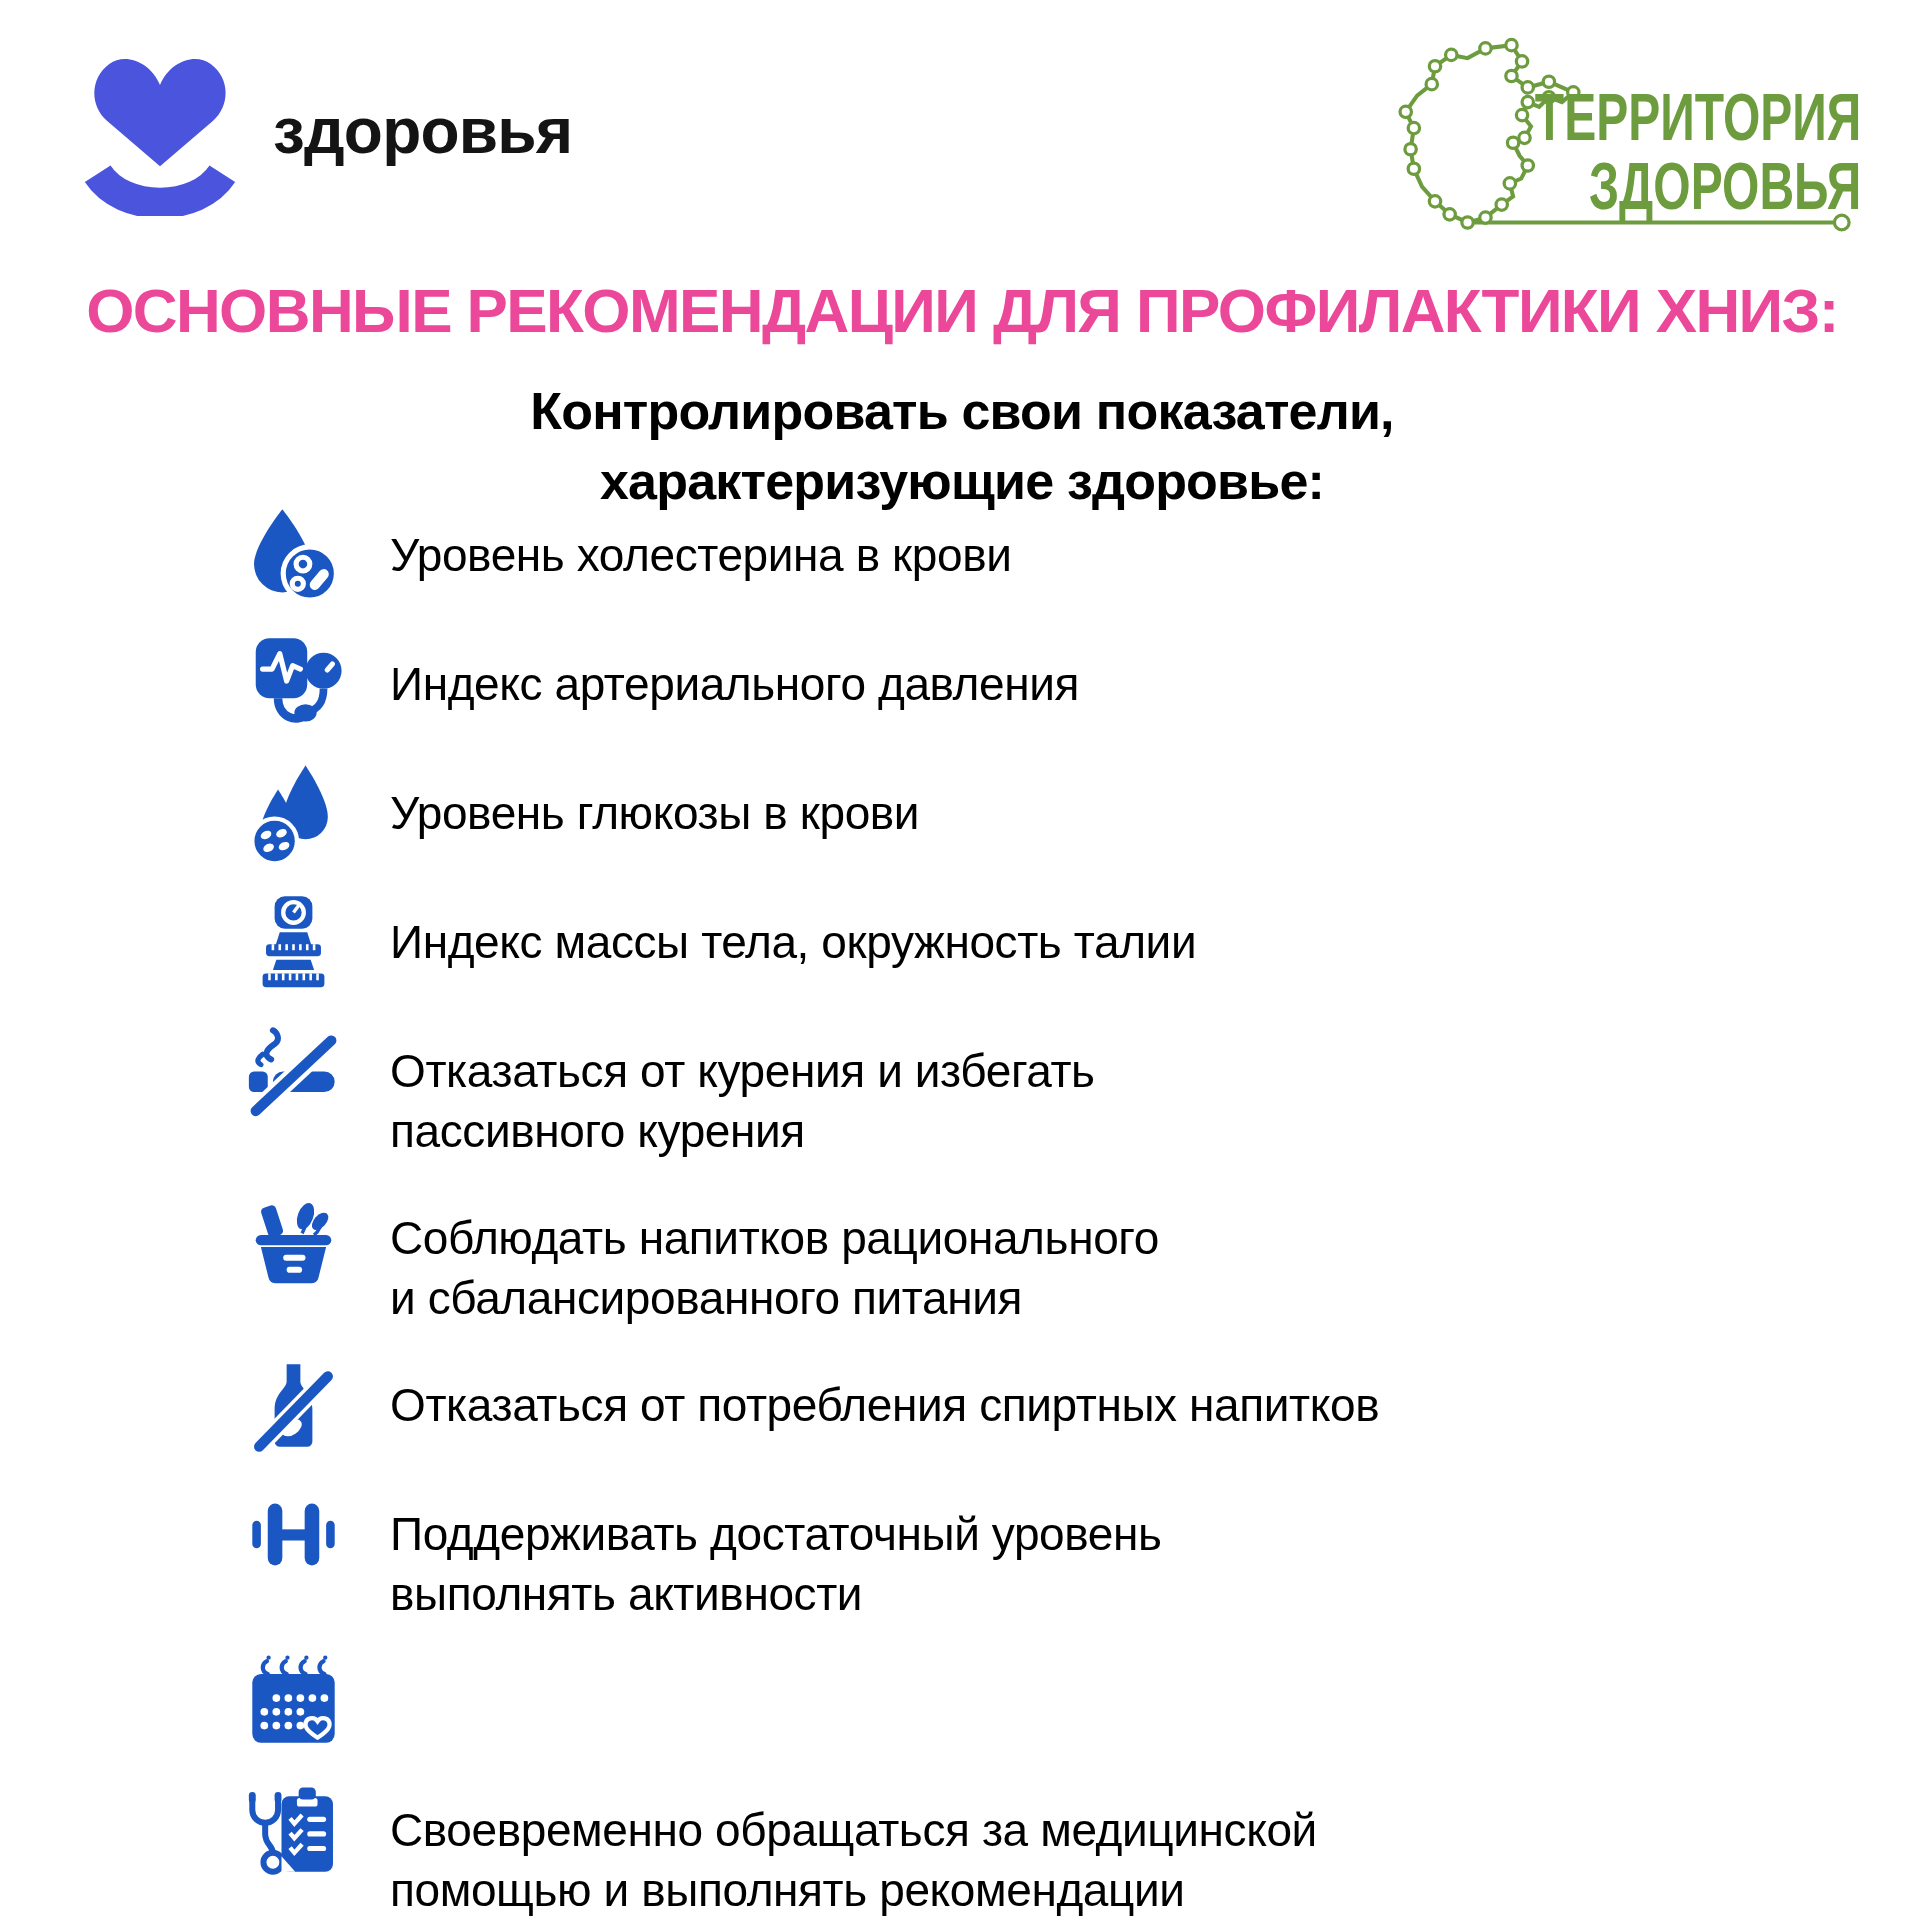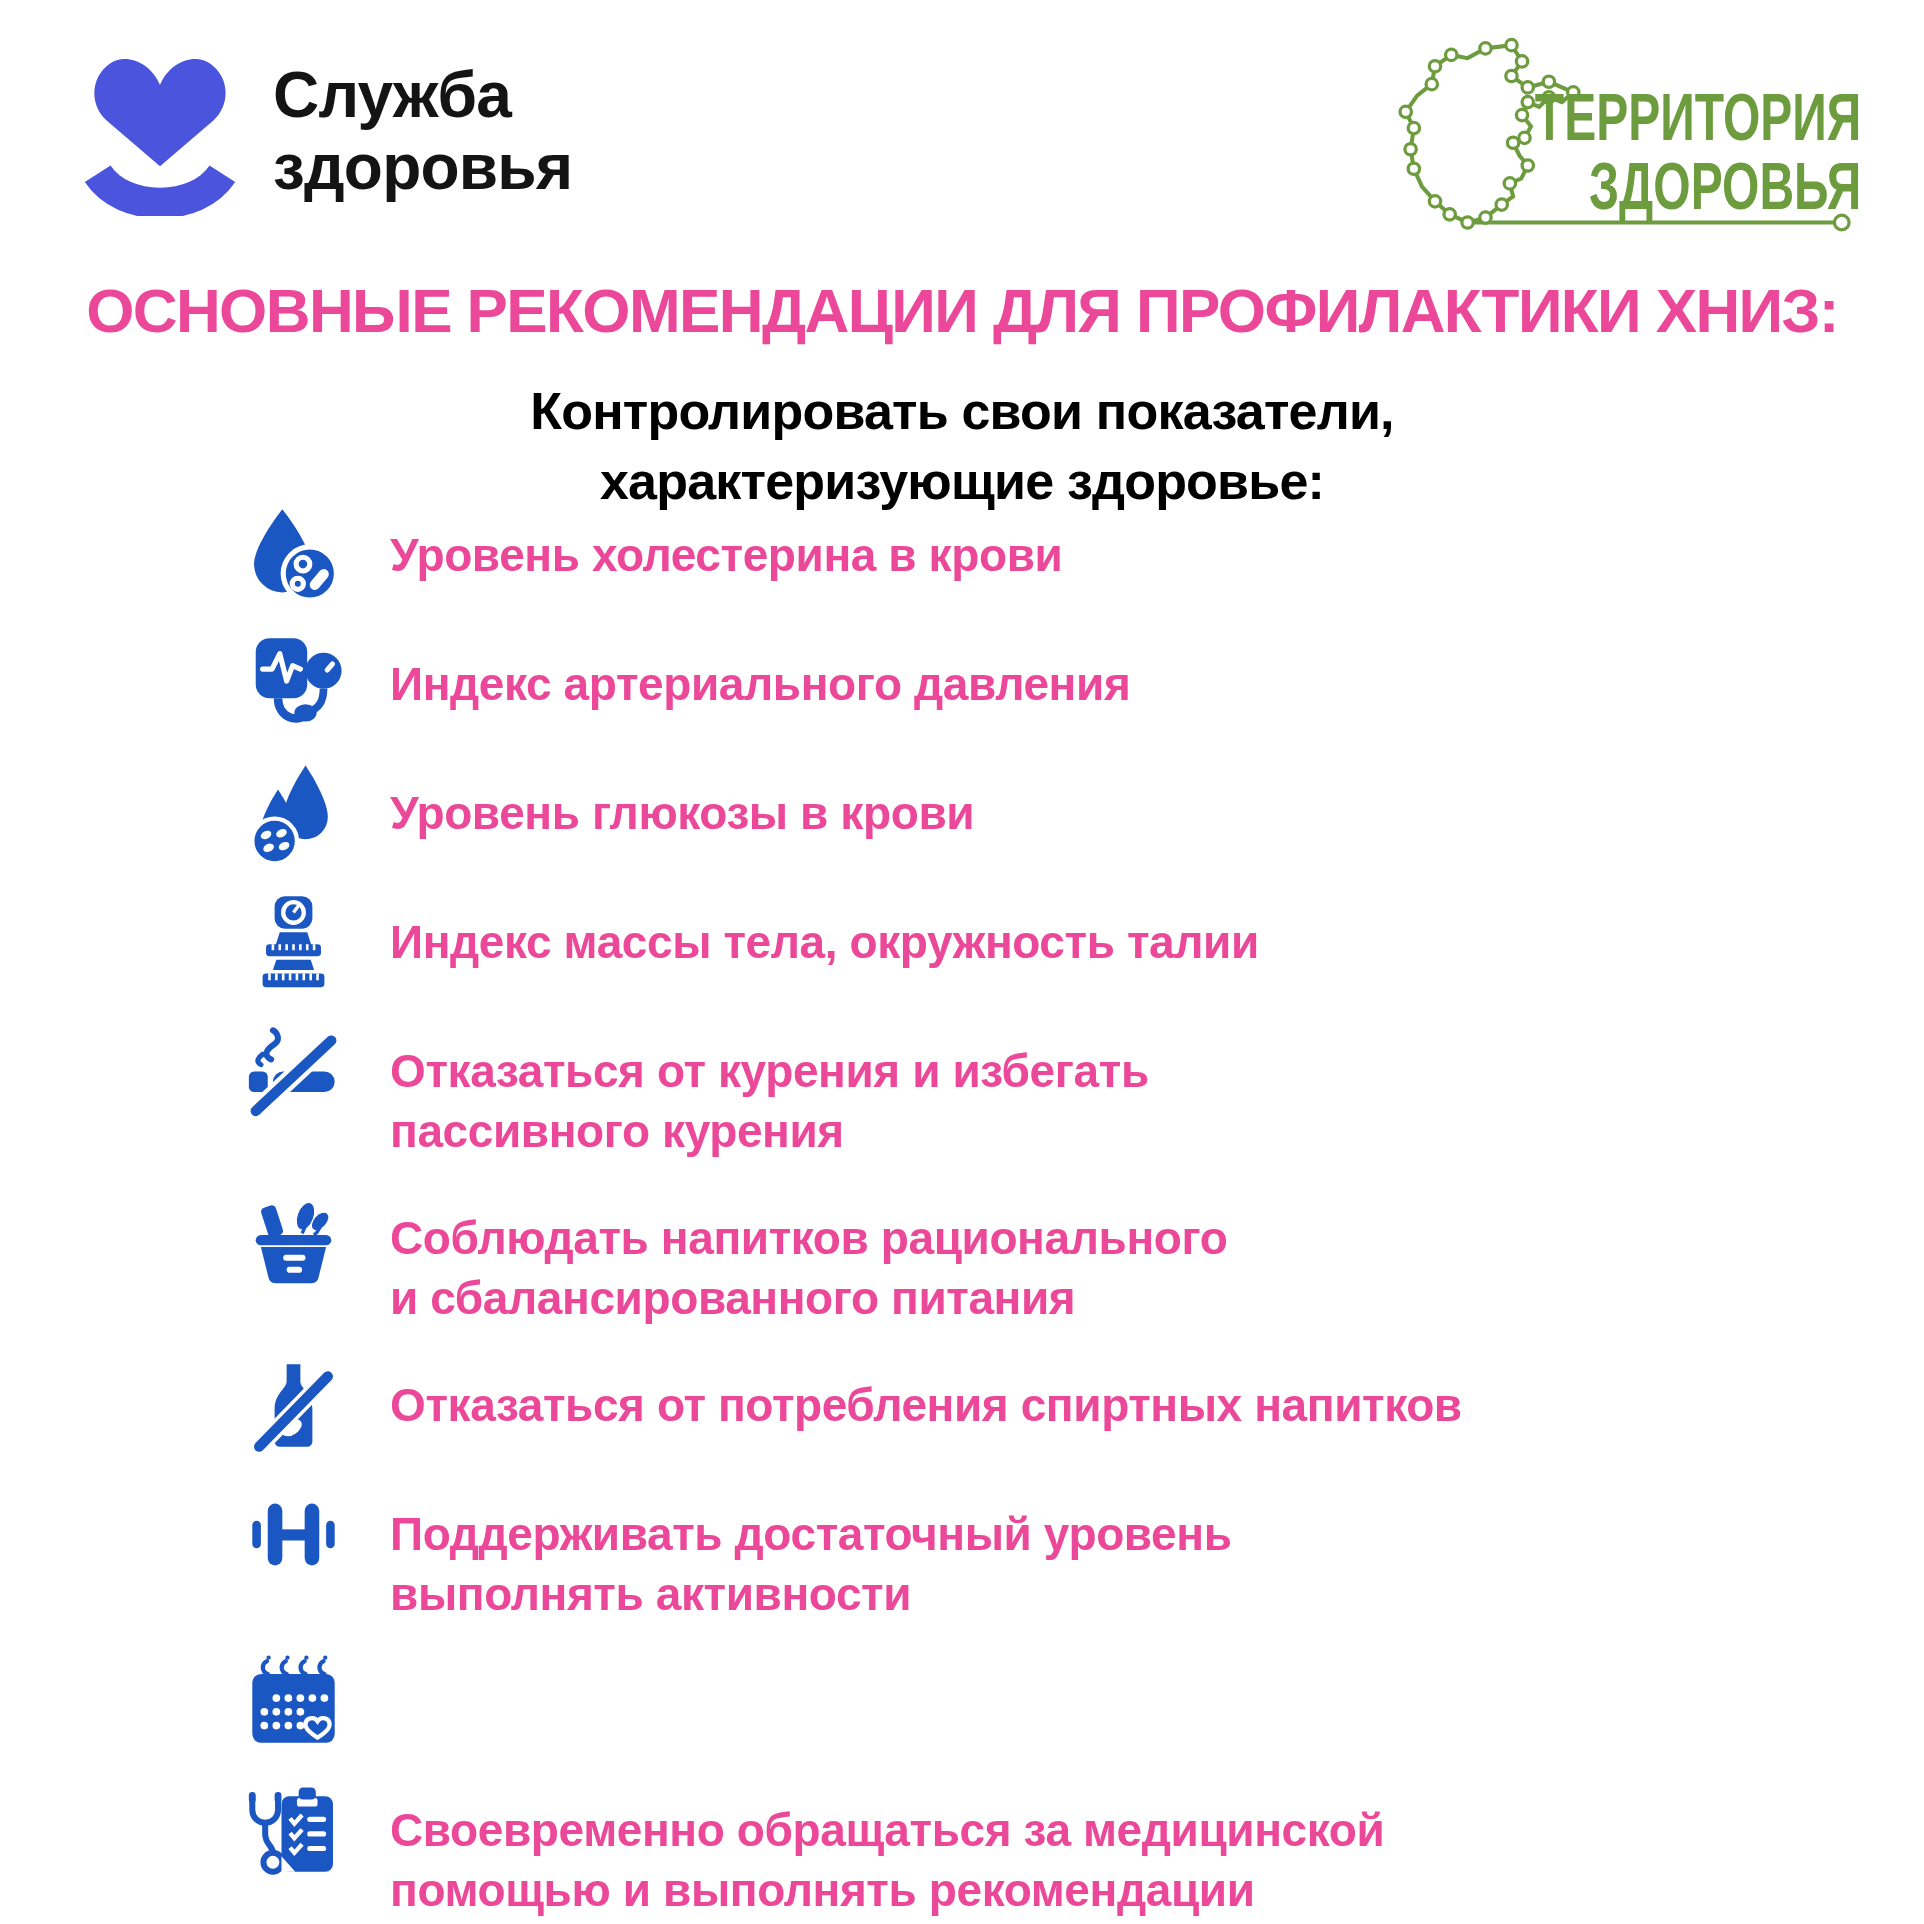--- a/index.html
+++ b/index.html
@@ -22,36 +22,35 @@
   .title{position:absolute;top:275px;left:0;width:100%;text-align:center;
     font-size:62px;font-weight:800;letter-spacing:-1.6px;color:#ec4899;white-space:nowrap;}
   .subtitle{position:absolute;top:376px;left:0;width:100%;text-align:center;
     font-size:52px;font-weight:800;color:#000000;line-height:1.35;white-space:pre-line;letter-spacing:-0.8px;}
 
   
   .list{position:absolute;top:525px;left:232px;right:57px;display:flex;flex-direction:column;gap:47px;}
   .item{display:flex;align-items:flex-start;gap:36px;}
   .item-icon{width:122px;min-width:122px;height:103px;display:flex;align-items:center;justify-content:center;margin-top:-21px;}
   .item-icon svg{width:103px;height:103px;display:block;}
-  .item-text{font-size:46px;font-weight:bold;color:#ec4899;line-height:60px;white-space:pre-line;letter-spacing:-0.4px;}
+  .item-text{font-size:46px;font-weight:normal;color:#000000;line-height:60px;white-space:pre-line;letter-spacing:-0.4px;}
 </style>
 </head>
 <body>
 
 <div class="page">
 
   <div class="header">
 
     <div class="logo-left">
       <svg viewBox="0 0 150 160" aria-hidden="true">
         <path fill="#4b54dd" d="M75 36 C66 14 42 5 27 16 C8 30 9 56 25 70 L75 113 L125 70 C141 56 142 30 123 16 C108 5 84 14 75 36 Z"></path>
         <path fill="none" stroke="#4b54dd" stroke-width="29" d="M16 120 C40 157 110 157 134 120"></path>
       </svg>
       <div class="logo-left-text">
-        <div>Служба</div>
         <div>здоровья</div>
       </div>
     </div>
 
     <div class="logo-right">
       <svg viewBox="0 0 584 252" aria-hidden="true">
         <g stroke="#6d9c3f" stroke-width="5" fill="none">
           <polygon points="118,14 150,10 163,30 150,48 170,62 196,55 226,68 212,80 196,74 184,86 170,80 163,96 174,110 166,124 152,130 160,146 170,158 162,174 148,180 152,196 138,206 118,222 96,228 74,218 56,202 40,184 30,162 26,138 30,112 20,92 34,72 52,58 56,36 76,22 96,26"></polygon>
           <line x1="96" y1="228" x2="556" y2="228"></line>
         </g>

